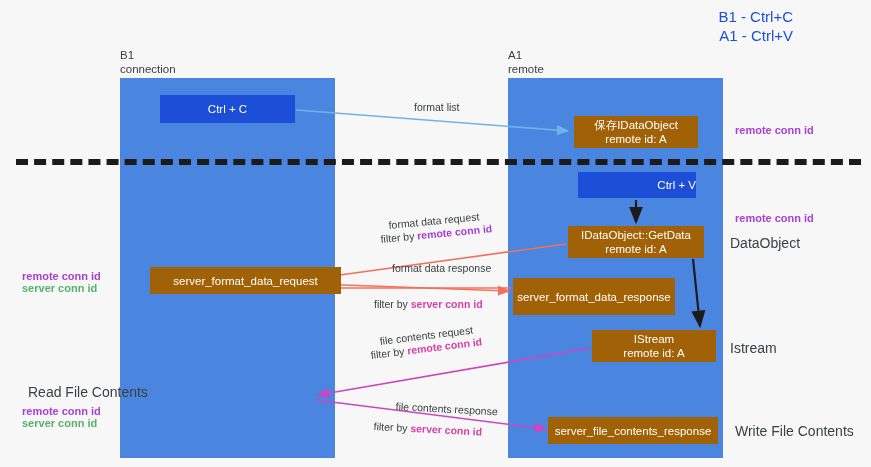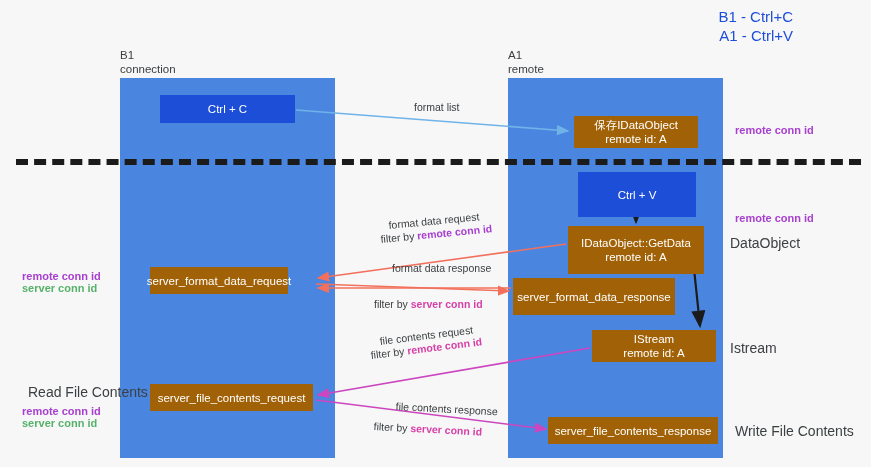--- a/index.html
+++ b/index.html
@@ -41,25 +41,25 @@
   .node{
     position:absolute;display:flex;flex-direction:column;
     align-items:center;justify-content:center;
     color:#ffffff;font-size:11.5px;line-height:14px;text-align:center;
     box-sizing:border-box;
   }
   .node.green{background:#1d4ed8;}
   .node.orange{background:#a16207;}
 
   #n-ctrlc{left:160px;top:95px;width:135px;height:28px;}
-  #n-ctrlv{left:578px;top:172px;width:118px;height:45px;}
+  #n-ctrlv{left:578px;top:172px;width:118px;height:26px;align-items:flex-end;}
   #n-idataobject{left:574px;top:116px;width:124px;height:32px;}
-  #n-getdata{left:568px;top:226px;width:136px;height:48px;}
+  #n-getdata{left:568px;top:226px;width:136px;height:32px;}
   #n-istream{left:592px;top:330px;width:124px;height:32px;}
-  #n-fmtreq{left:150px;top:267px;width:138px;height:27px;}
+  #n-fmtreq{left:150px;top:267px;width:191px;height:27px;}
   #n-fmtresp{left:513px;top:278px;width:162px;height:37px;}
   #n-filereq{left:150px;top:384px;width:163px;height:27px;}
   #n-fileresp{left:548px;top:417px;width:170px;height:27px;}
 
   
   .side-note{position:absolute;font-size:11px;line-height:14px;}
   .purple{color:#a83fd0;font-weight:bold;}
   .green-t{color:#56b26a;font-weight:bold;}
   .magenta{color:#d63fa8;font-weight:bold;}
   .plain{color:#3c4043;font-weight:normal;}
@@ -155,23 +155,20 @@
   </div>
 
   <div class="node orange" id="n-fmtreq">
     <span>server_format_data_request</span>
   </div>
 
   <div class="node orange" id="n-fmtresp">
     <span>server_format_data_response</span>
   </div>
 
-  <div class="node orange" id="n-filereq">
-    <span>server_file_contents_request</span>
-  </div>
 
   <div class="node orange" id="n-fileresp">
     <span>server_file_contents_response</span>
   </div>
 
   <div class="edge-label" style="left:414px;top:101px;">format list</div>
 
   <div class="edge-label rot" style="left:388px;top:219px;transform:rotate(-5.5deg);">format data request</div>
   <div class="edge-label rot" style="left:380px;top:233px;transform:rotate(-5.5deg);"><span class="plain">filter by </span><span class="purple">remote conn id</span></div>
 

